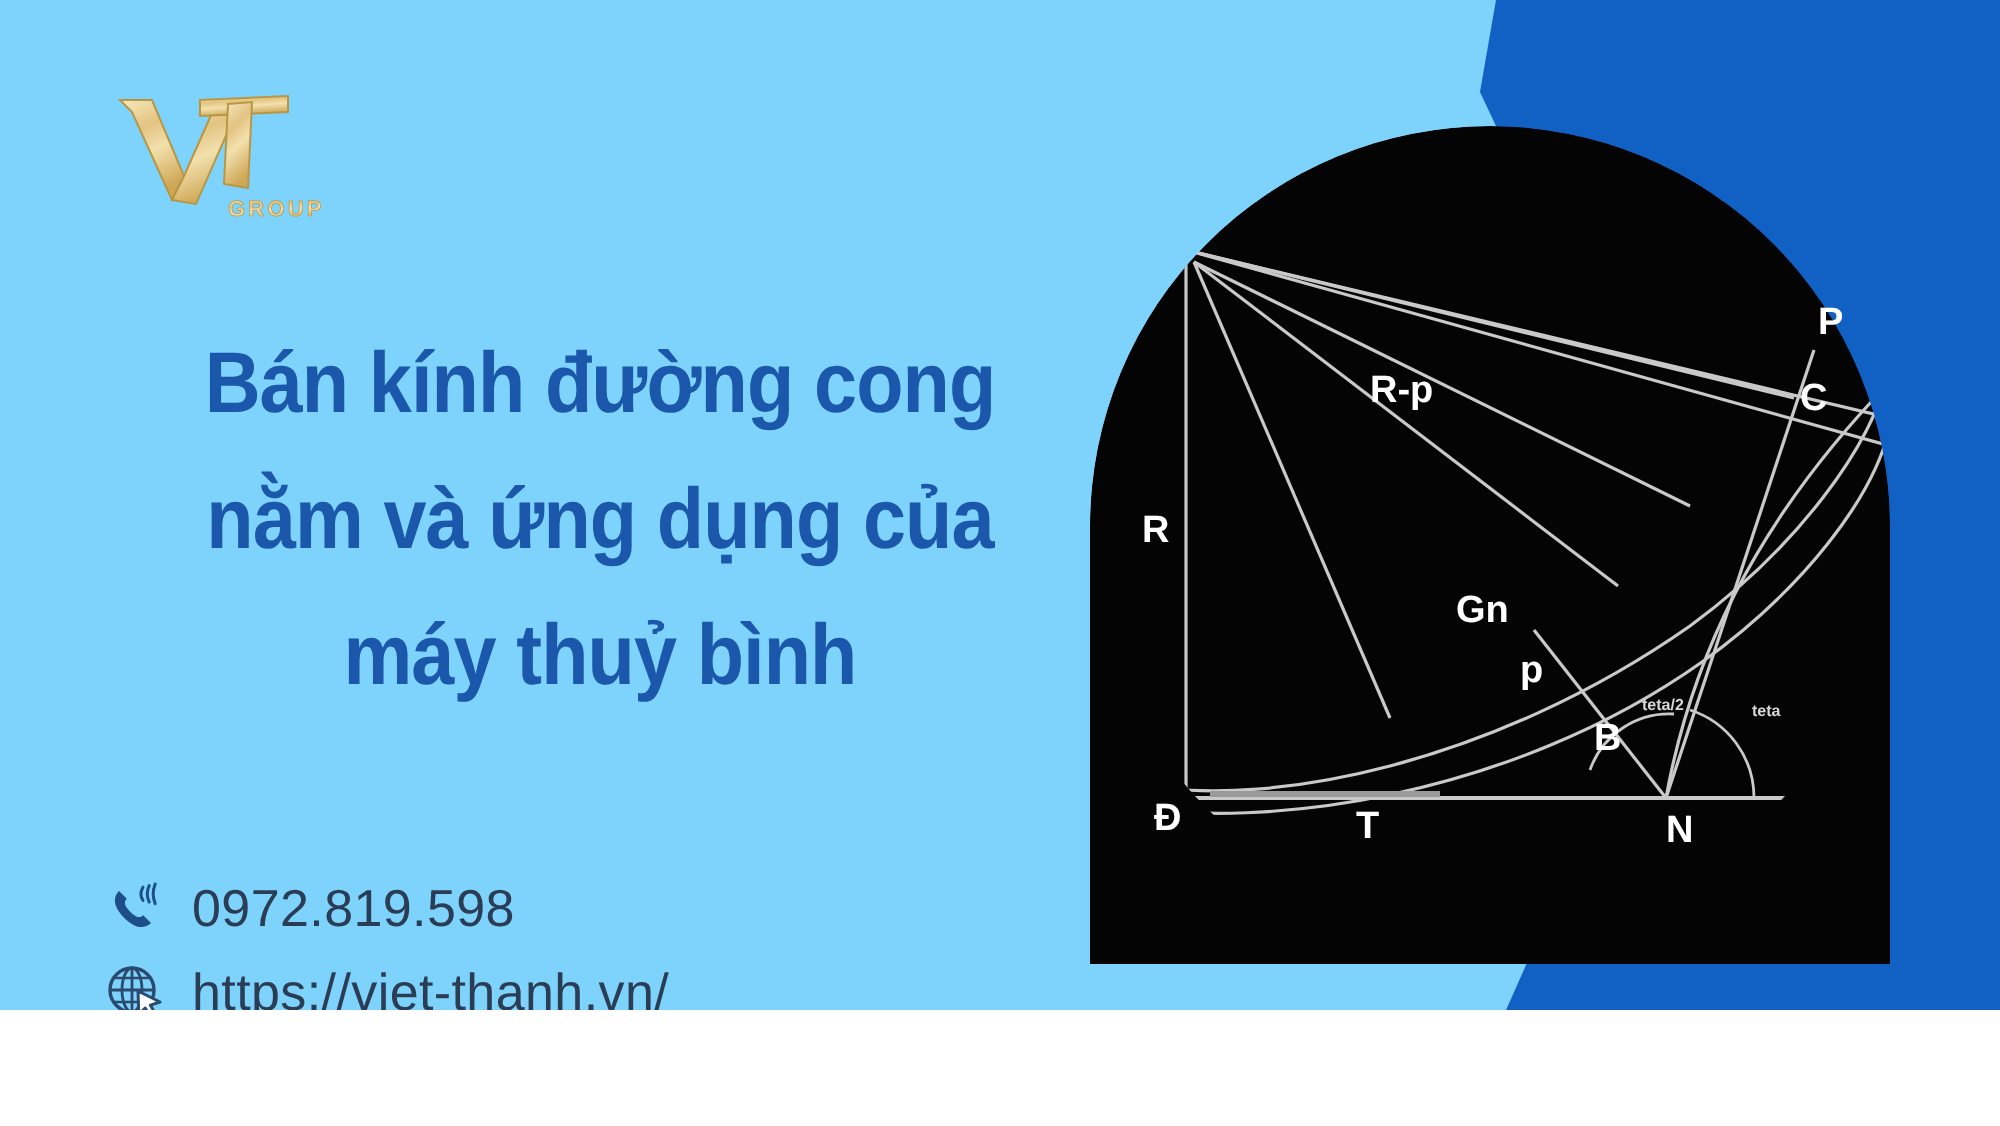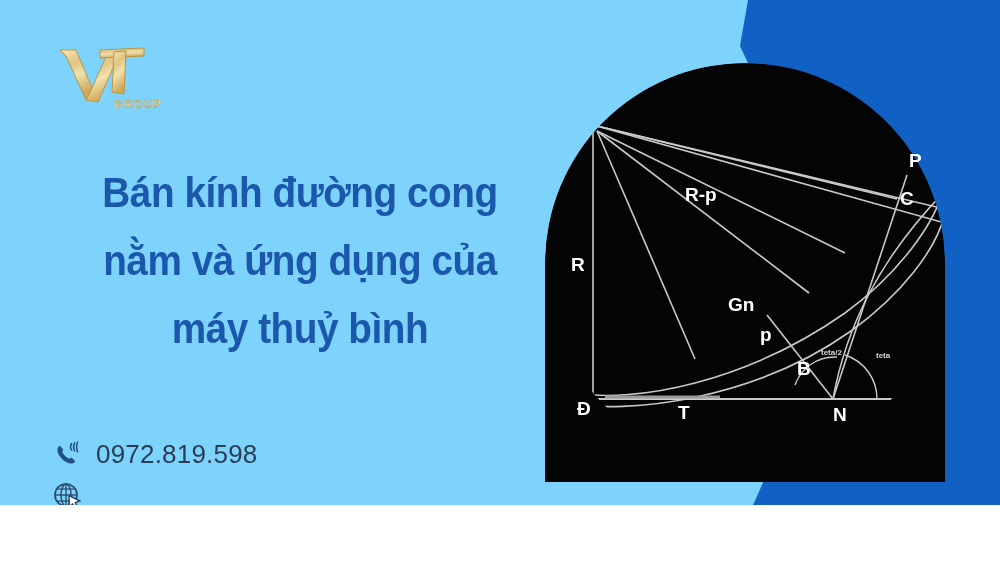--- a/index.html
+++ b/index.html
@@ -158,20 +158,21 @@
     <div class="contact-row">
       <svg class="contact-ico" viewBox="0 0 30 30" width="30" height="30">
         <circle cx="14" cy="14" r="11" fill="none" stroke="#2b4a6f" stroke-width="1.7"></circle>
         <ellipse cx="14" cy="14" rx="5" ry="11" fill="none" stroke="#2b4a6f" stroke-width="1.4"></ellipse>
         <line x1="3" y1="14" x2="25" y2="14" stroke="#2b4a6f" stroke-width="1.4"></line>
         <line x1="5.2" y1="8" x2="22.8" y2="8" stroke="#2b4a6f" stroke-width="1.2"></line>
         <line x1="5.2" y1="20" x2="22.8" y2="20" stroke="#2b4a6f" stroke-width="1.2"></line>
         <line x1="14" y1="3" x2="14" y2="25" stroke="#2b4a6f" stroke-width="1.4"></line>
         <path d="M 17 14.5 L 28 20 L 23.2 21.6 L 26 26.4 L 23.4 27.8 L 20.6 23 L 17.4 26.2 Z" fill="#ffffff" stroke="#2b4a6f" stroke-width="1.5" stroke-linejoin="round"></path>
       </svg>
+      <span class="contact-text">https://viet-thanh.vn/</span>
     </div>
 
   </div>
 
   <div class="diagram-wrap">
     <svg class="diagram-svg" viewBox="0 0 400 419" width="400" height="419">
       <defs>
         <clipPath id="circleclip">
           <path d="M 200 0 A 200 200 0 0 1 400 200 L 400 419 L 0 419 L 0 200 A 200 200 0 0 1 200 0 Z"></path>
         </clipPath>

